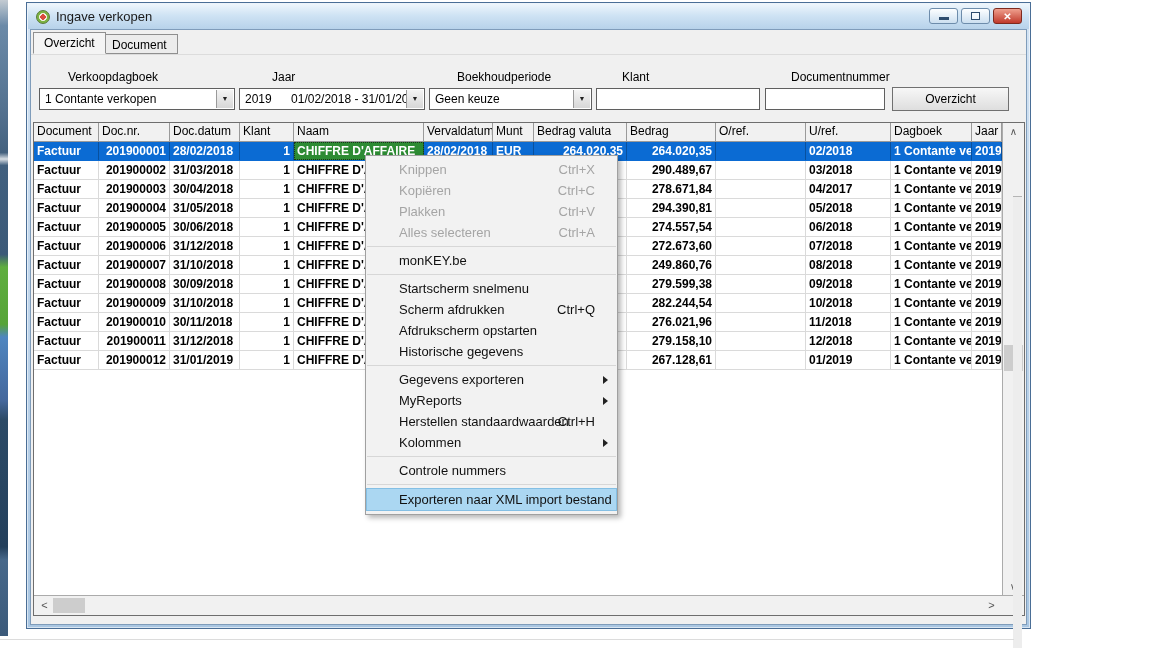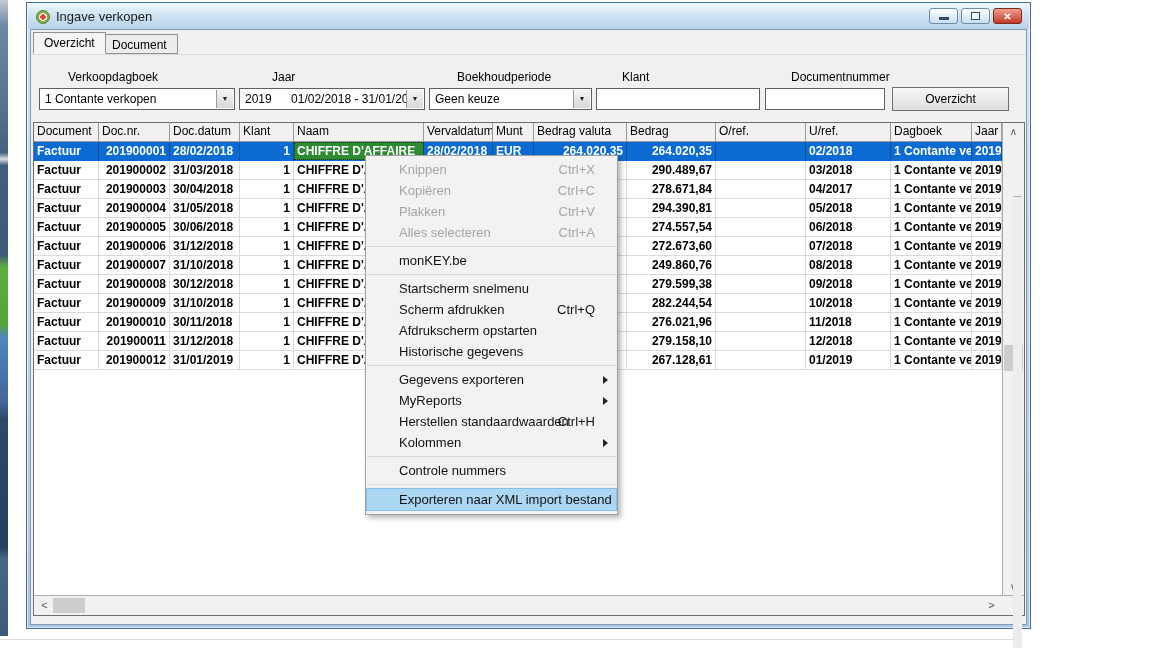--- a/index.html
+++ b/index.html
@@ -260,21 +260,21 @@
               <div class="tcell num" style="width: 93px;"></div>
               <div class="tcell num" style="width: 89px;">249.860,76</div>
               <div class="tcell" style="width: 90px;"></div>
               <div class="tcell" style="width: 85px;">08/2018</div>
               <div class="tcell" style="width: 81px;">1 Contante verkopen</div>
               <div class="tcell" style="width: 30px;">2019</div>
             </div>
             <div class="trow">
               <div class="tcell" style="width: 65px;">Factuur</div>
               <div class="tcell num" style="width: 71px;">201900008</div>
-              <div class="tcell" style="width: 70px;">30/12/2018</div>
+              <div class="tcell" style="width: 70px;">30/09/2018</div>
               <div class="tcell num" style="width: 54px;">1</div>
               <div class="tcell" style="width: 130px;">CHIFFRE D'AFFAIRE</div>
               <div class="tcell" style="width: 69px;"></div>
               <div class="tcell" style="width: 41px;"></div>
               <div class="tcell num" style="width: 93px;"></div>
               <div class="tcell num" style="width: 89px;">279.599,38</div>
               <div class="tcell" style="width: 90px;"></div>
               <div class="tcell" style="width: 85px;">09/2018</div>
               <div class="tcell" style="width: 81px;">1 Contante verkopen</div>
               <div class="tcell" style="width: 30px;">2019</div>

